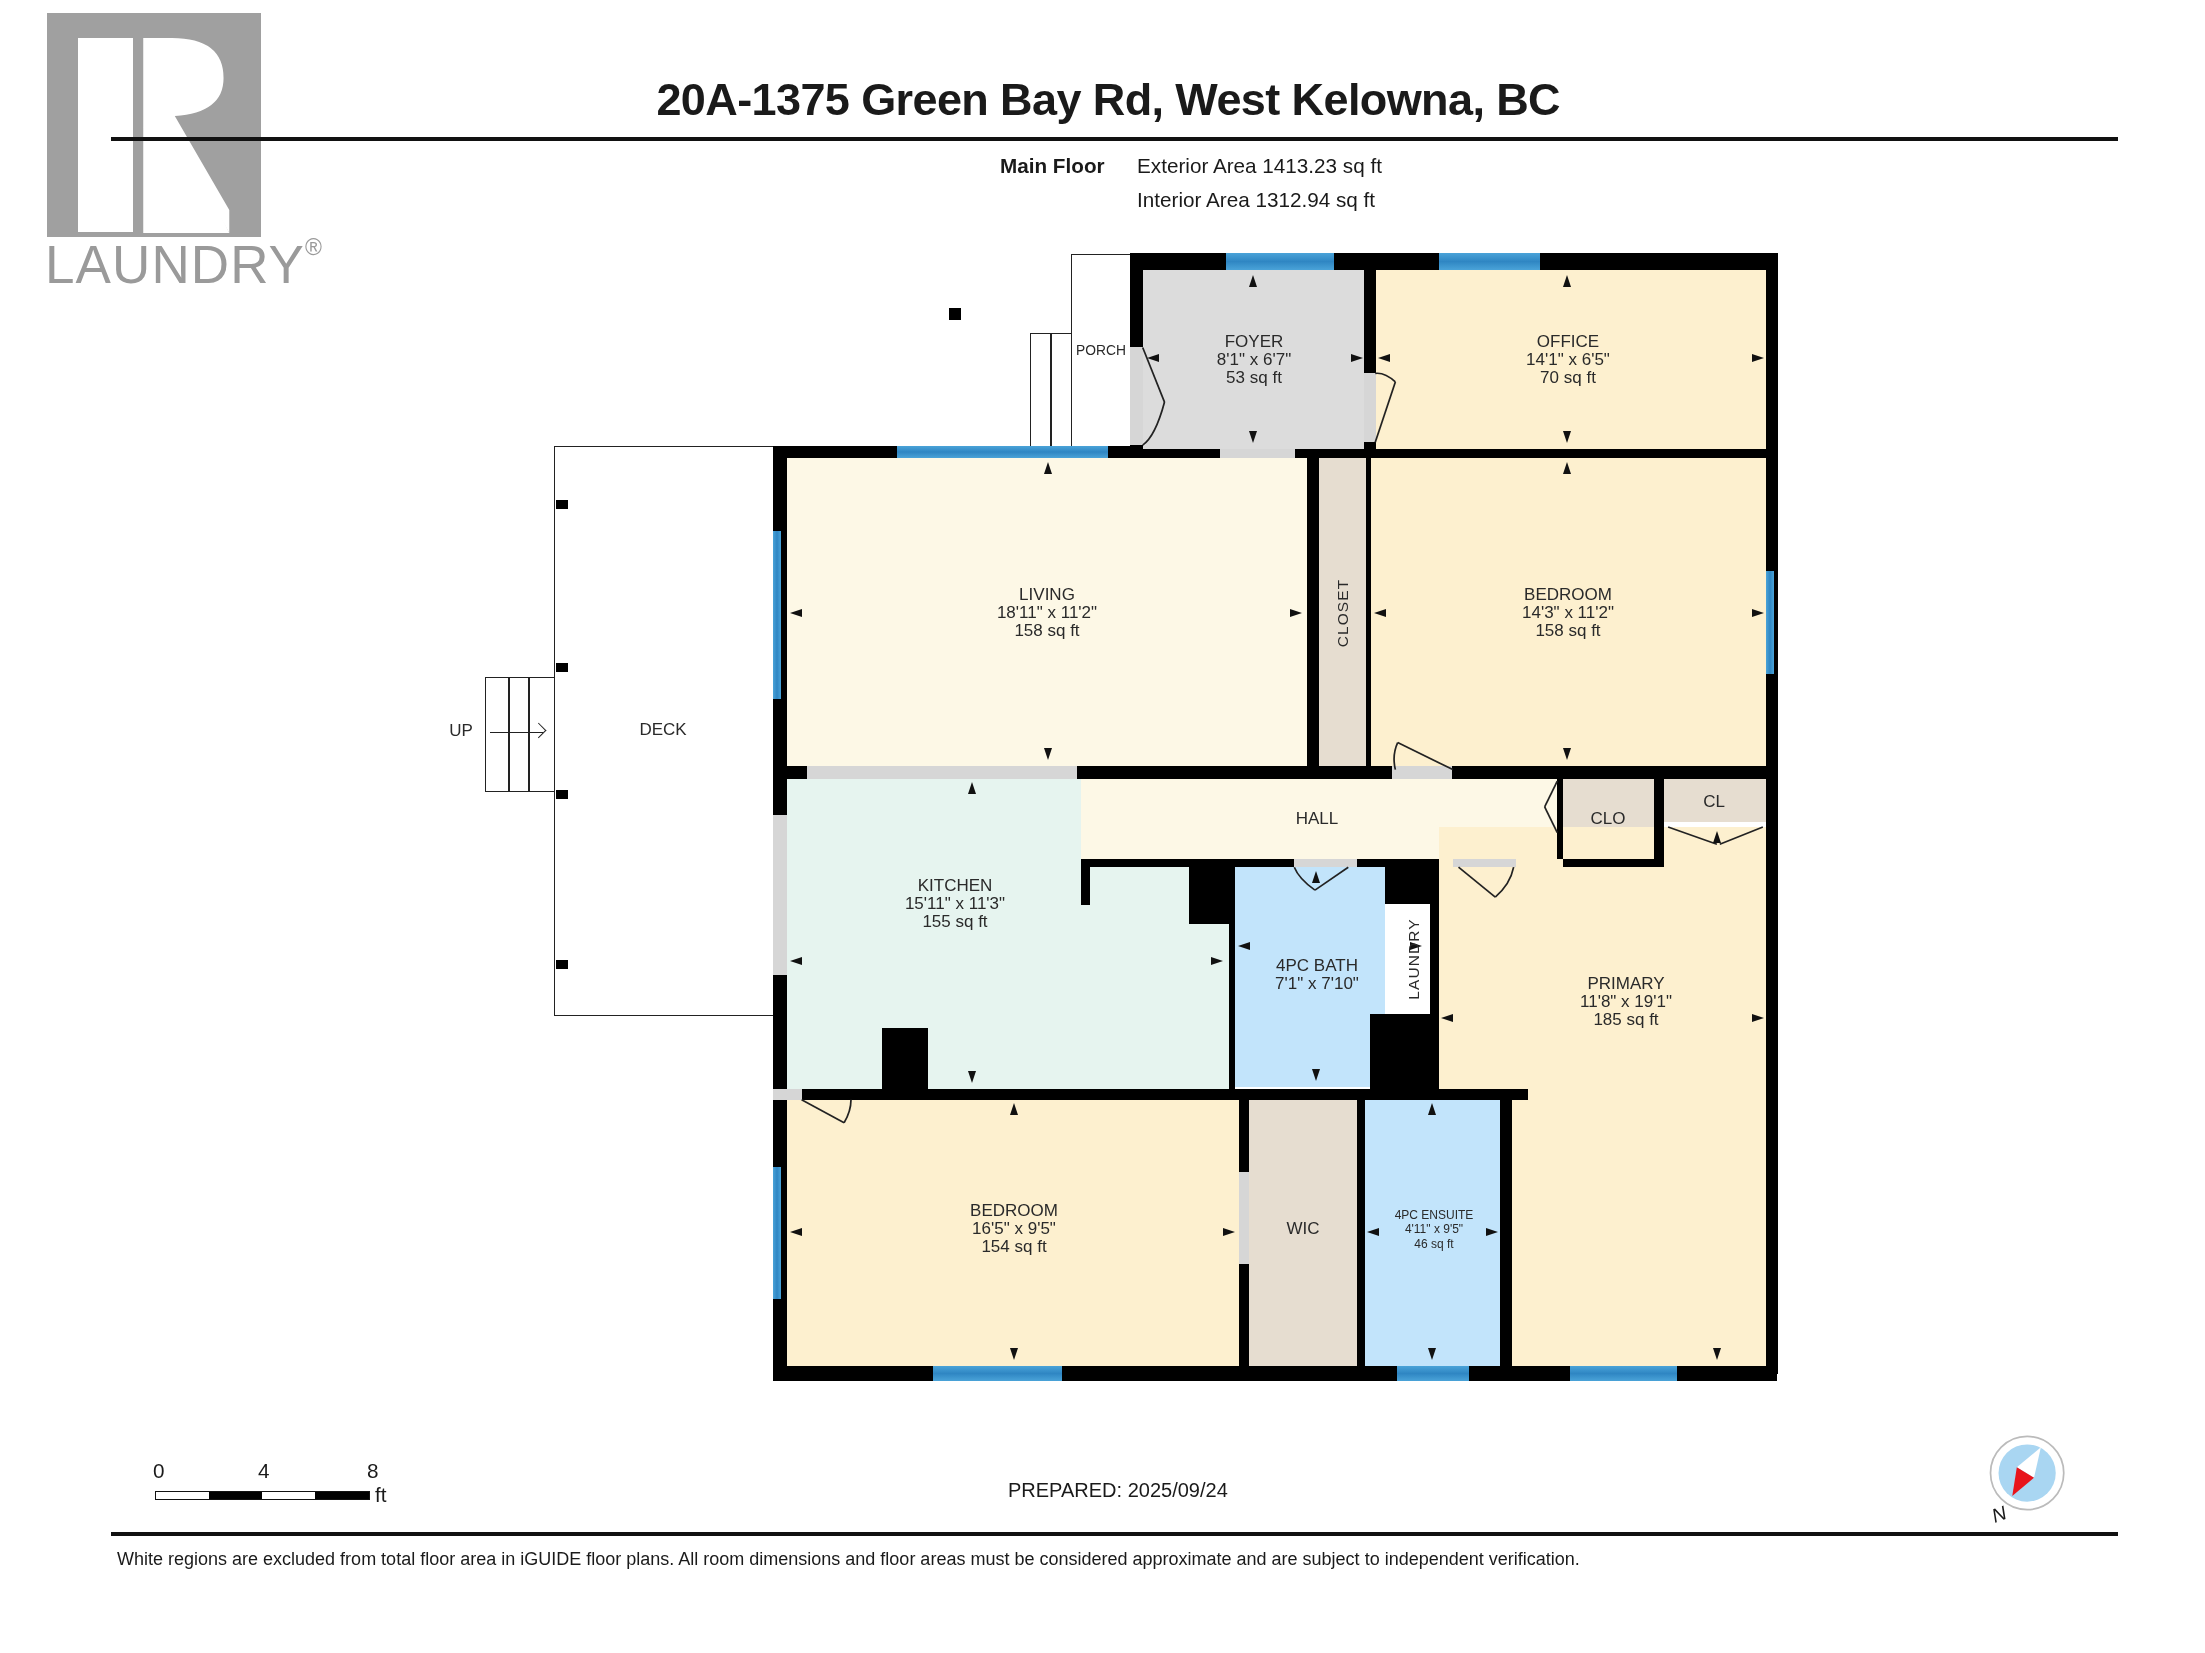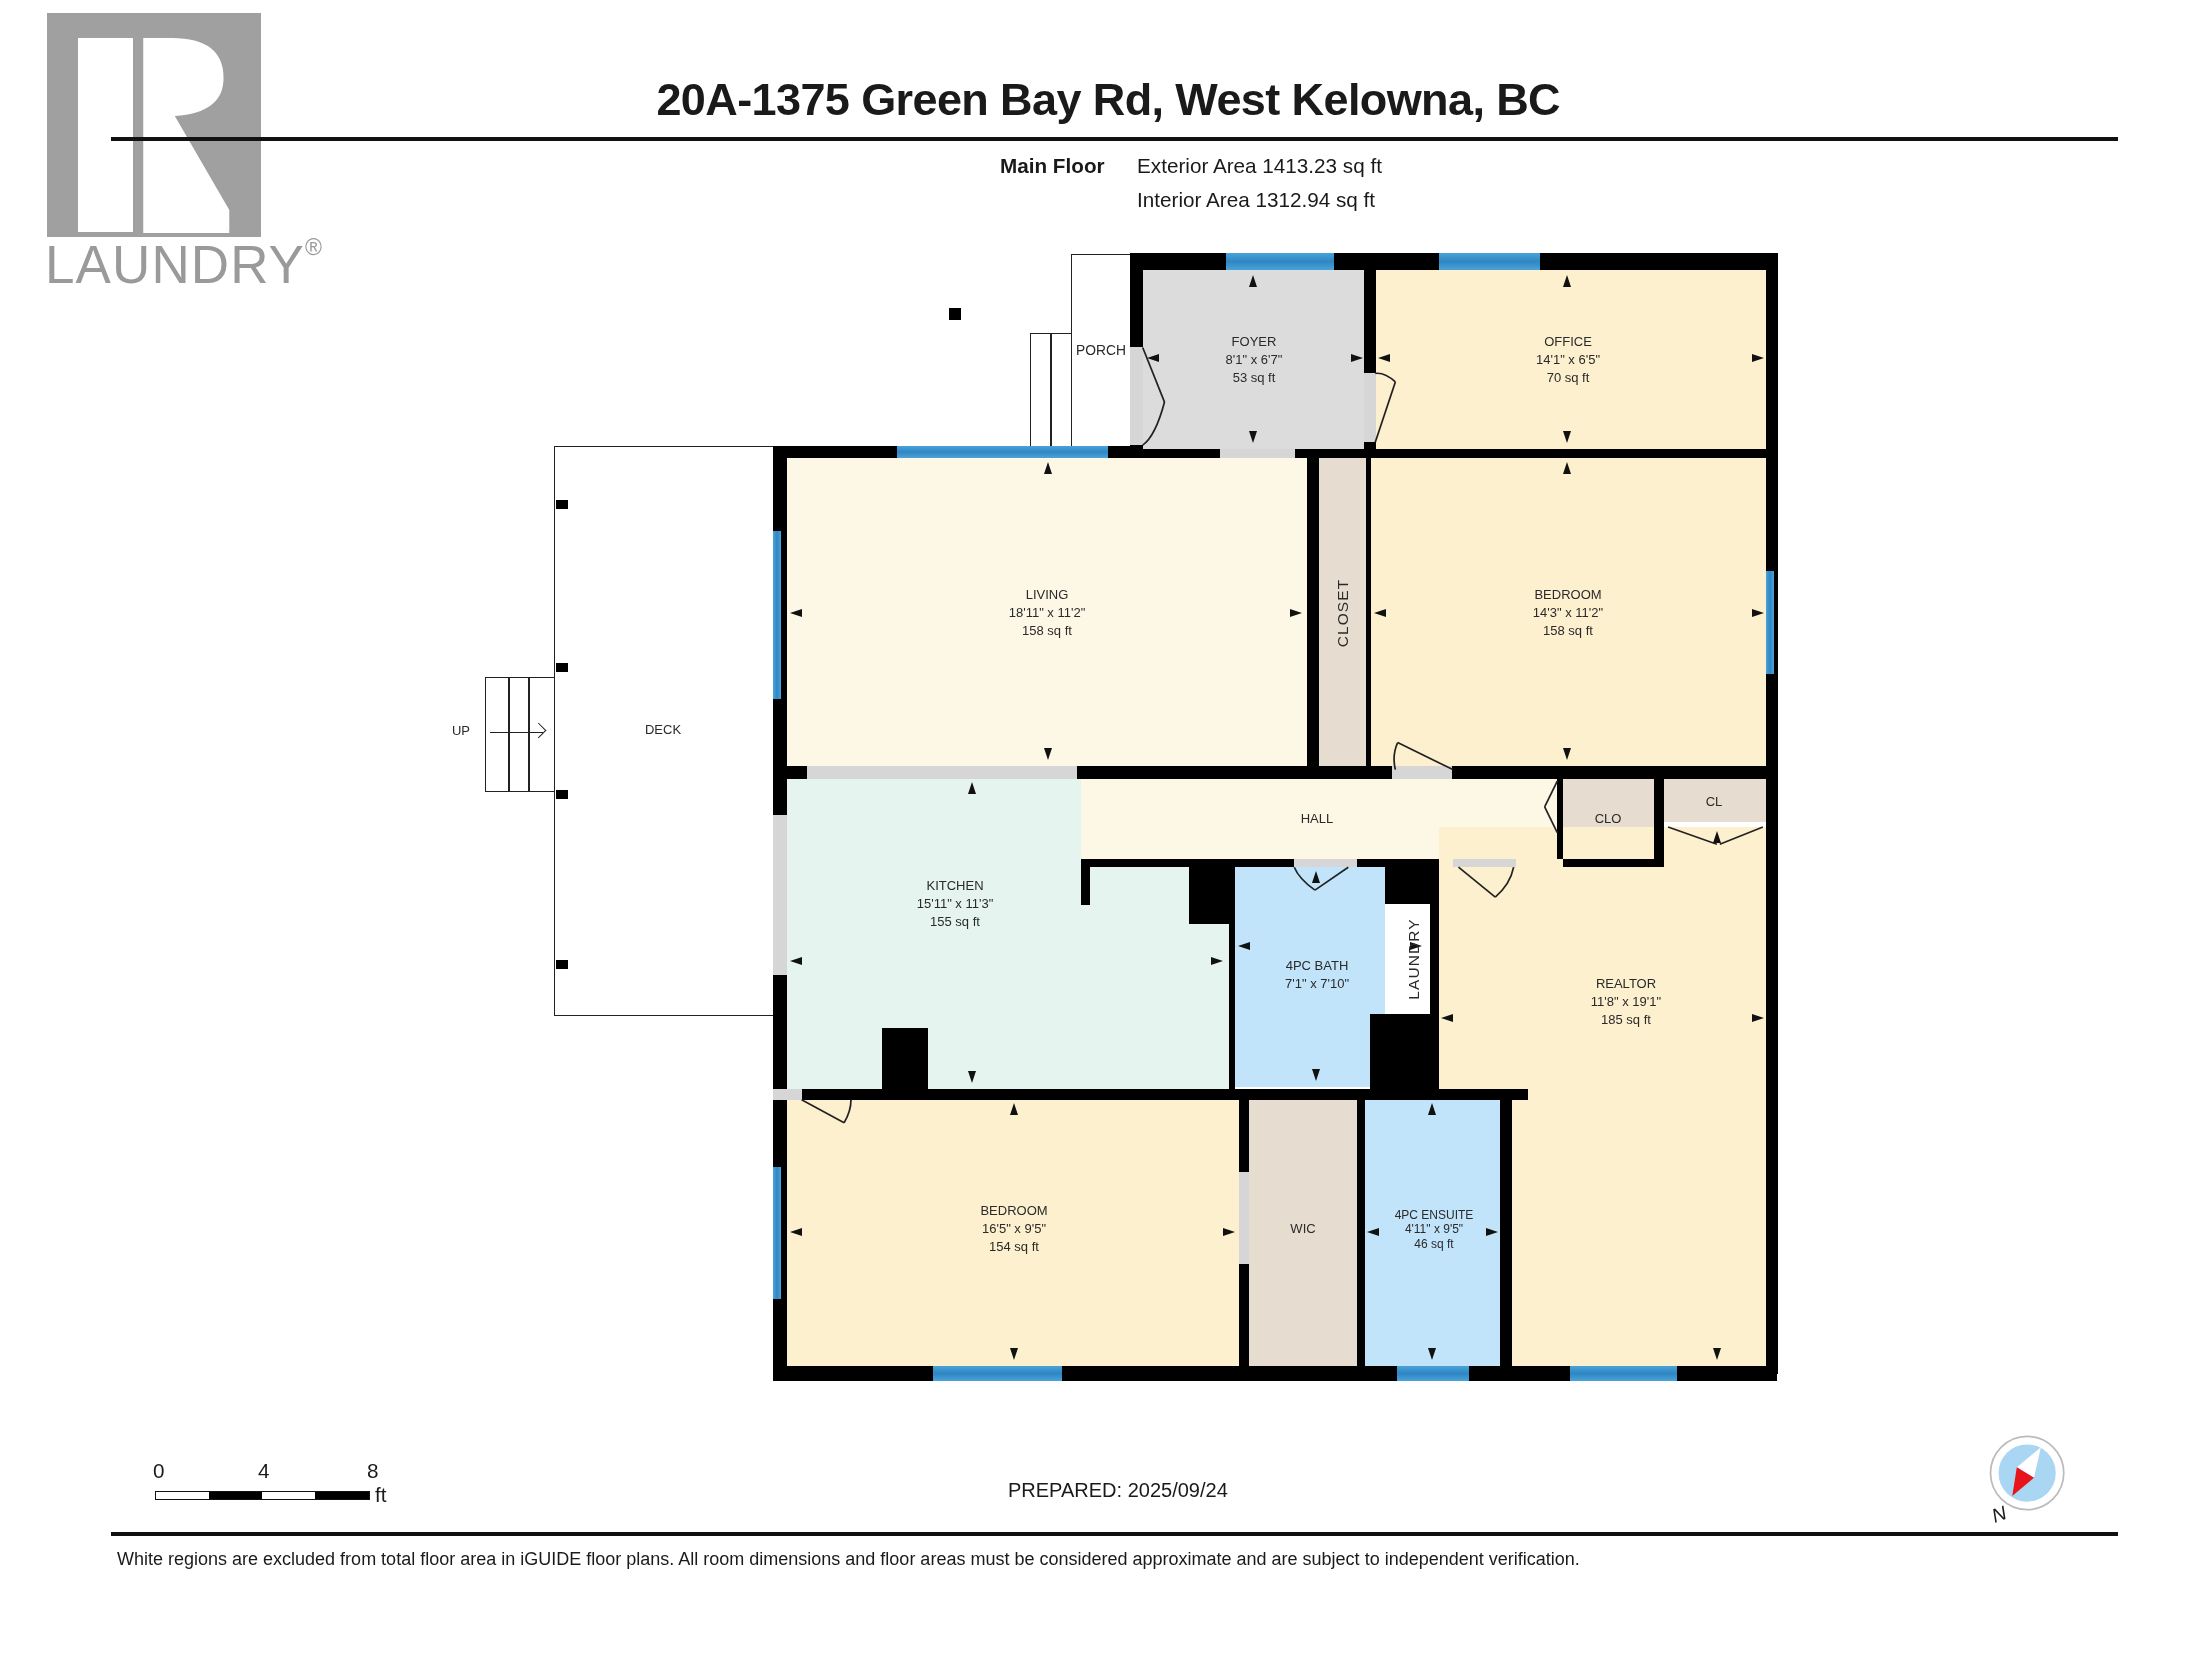--- a/index.html
+++ b/index.html
@@ -14,21 +14,21 @@
   .title span { display: inline-block; transform: translateX(5.7px); }
   .rule { background: #111; height: 4px; }
   .meta { font-size: 20.7px; }
   .meta-bold { font-weight: 700; }
   
   .room { position: absolute; box-sizing: border-box; }
   .wall { position: absolute; background: #000; }
   .win { position: absolute; background: linear-gradient(#4aa3d8, #2f86c3 50%, #4aa3d8); }
   .winv { position: absolute; background: linear-gradient(90deg, #4aa3d8, #2f86c3 50%, #4aa3d8); }
   .door { position: absolute; background: #d6d6d6; }
-  .label { position: absolute; text-align: center; font-size: 13px; line-height: 18px; color: #2a2a2a; transform: translateX(-50%); white-space: nowrap; }
+  .label { position: absolute; text-align: center; font-size: 17px; line-height: 18px; color: #2a2a2a; transform: translateX(-50%); white-space: nowrap; }
   .label .nm { display: block; }
   .vlabel { position: absolute; font-size: 15.5px; color: #2a2a2a; transform: rotate(-90deg); transform-origin: center; white-space: nowrap; letter-spacing: 1.1px; }
   .arrow { position: absolute; width: 0; height: 0; }
   .a-up { border-left: 4.6px solid transparent; border-right: 4.6px solid transparent; border-bottom: 12.6px solid #111; }
   .a-down { border-left: 4.6px solid transparent; border-right: 4.6px solid transparent; border-top: 12.6px solid #111; }
   .a-left { border-top: 4.6px solid transparent; border-bottom: 4.6px solid transparent; border-right: 12.6px solid #111; }
   .a-right { border-top: 4.6px solid transparent; border-bottom: 4.6px solid transparent; border-left: 12.6px solid #111; }
   .line { position: absolute; background: #222; }
   
   .scale-num { font-size: 20.7px; }
@@ -244,21 +244,21 @@
     <span class="nm">KITCHEN</span>
       <span class="nm">15'11" x 11'3"</span>
       <span class="nm">155 sq ft</span>
   </div>
   <div class="label" style="left:1317px; top:957px;">
     <span class="nm">4PC BATH</span>
       <span class="nm">7'1" x 7'10"</span>
   </div>
   <div class="vlabel" style="left:1373px; top:950px;">LAUNDRY</div>
   <div class="label" style="left:1626px; top:975px;">
-    <span class="nm">REALTOR</span>
+    <span class="nm">PRIMARY</span>
       <span class="nm">11'8" x 19'1"</span>
       <span class="nm">185 sq ft</span>
   </div>
   <div class="label" style="left:1014px; top:1202px;">
     <span class="nm">BEDROOM</span>
       <span class="nm">16'5" x 9'5"</span>
       <span class="nm">154 sq ft</span>
   </div>
   <div class="label" style="left:1303px; top:1220px;">
       <span class="nm">WIC</span>

